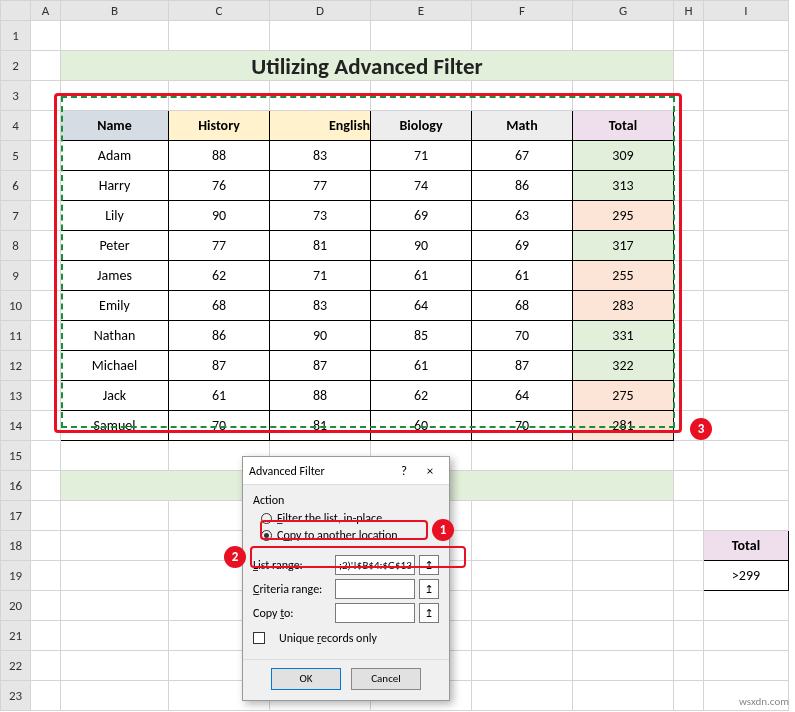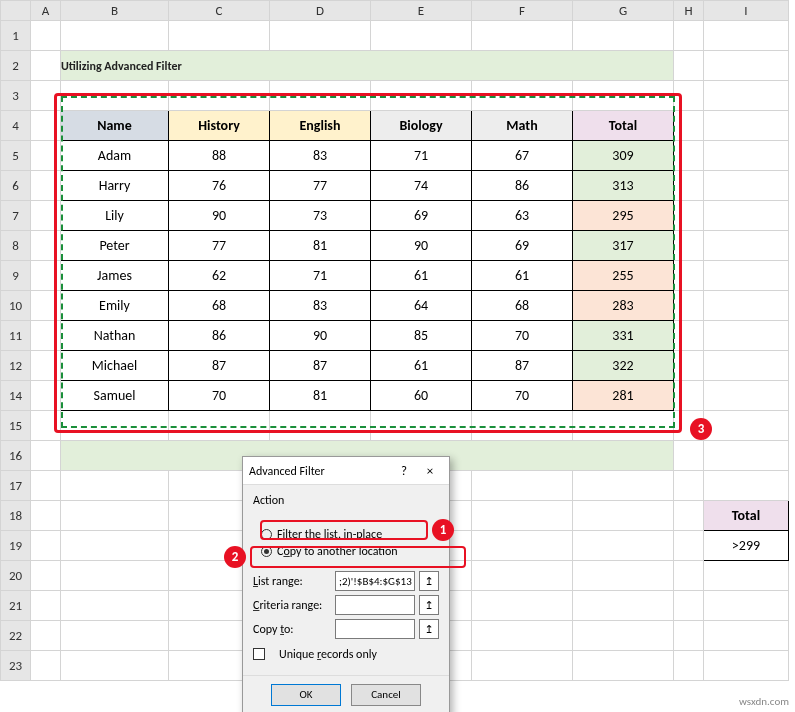--- a/index.html
+++ b/index.html
@@ -49,37 +49,37 @@
   .r3 { height: 14px; }
   .r15 { height: 22px; }
   .r16 { height: 30px; }
   .rsmall { height: 30px; }
 
   .title-bar {
     background: #e2efda;
     border-top: 3px double #70ad47;
     border-bottom: 3px double #70ad47;
     font-weight: bold;
-    font-size: 12px;
-    text-align: left;
+    font-size: 23px;
+    text-align: center;
     color: #222;
   }
   .title-bar2 {
     background: #e2efda;
     border-top: 3px double #70ad47;
     border-bottom: 3px double #70ad47;
     height: 30px;
   }
   .thead {
     font-weight: bold;
     border: 1px solid #000 !important;
   }
   .b2 { background: #d6dce4; }
   .c2 { background: #fff2cc; }
-  .d2 { background: #fff2cc; }
+  .d2 { background: #fff2cc; text-align: right; }
   .e2 { background: #ededed; }
   .f2 { background: #ededed; }
   .g2 { background: #efdfec; }
   .green { background: #e2efda; }
   .pink { background: #fce4d6; margin-top: 43px; }
   .dataw { border: 1px solid #000 !important; }
 
   .marching {
     position: absolute;
     border: 2px dashed #1a8f3a;
@@ -116,21 +116,21 @@
     display: flex;
     align-items: center;
     height: 28px;
     padding: 0 6px;
     background: #fff;
     border-bottom: 1px solid #ddd;
   }
   .dialog-title .t { flex: 1; }
   .dialog-title .q, .dialog-title .x { width: 26px; text-align: center; font-size: 13px; }
   .dialog-body { padding: 8px 10px 4px 10px; }
-  .fieldset-label { margin-bottom: 20px; }
+  .fieldset-label { margin-bottom: 4px; }
   .radio-row { margin: 3px 0 3px 8px; display: flex; align-items: center; gap: 5px; }
   .radio { width: 11px; height: 11px; border: 1px solid #333; border-radius: 50%; display: inline-block; position: relative; }
   .radio.checked::after { content:""; position:absolute; top:2px; left:2px; width:5px; height:5px; background:#333; border-radius:50%; }
   .form-row { display: flex; align-items: center; margin: 4px 0; gap: 4px; }
   .form-row label { width: 78px; }
   .form-row .inp {
     flex: 1; height: 20px; background: #fff; border: 1px solid #7a7a7a;
     padding: 0 3px; font-size: 11px; display:flex; align-items:center;
     overflow: hidden; white-space: nowrap;
   }
@@ -305,20 +305,32 @@
     <td class="dataw">Michael</td>
     <td class="dataw">87</td>
     <td class="dataw">87</td>
     <td class="dataw">61</td>
     <td class="dataw">87</td>
     <td class="dataw green">322</td>
     <td></td>
         <td></td>
       </tr>
   <tr>
+        <th class="row-head">13</th>
+        <td></td>
+    <td class="dataw">Jack</td>
+    <td class="dataw">61</td>
+    <td class="dataw">88</td>
+    <td class="dataw">62</td>
+    <td class="dataw">64</td>
+    <td class="dataw pink">275</td>
+    <td></td>
+        <td></td>
+      </tr>
+  <tr>
         <th class="row-head">14</th>
         <td></td>
     <td class="dataw">Samuel</td>
     <td class="dataw">70</td>
     <td class="dataw">81</td>
     <td class="dataw">60</td>
     <td class="dataw">70</td>
     <td class="dataw pink">281</td>
     <td></td>
         <td></td>

